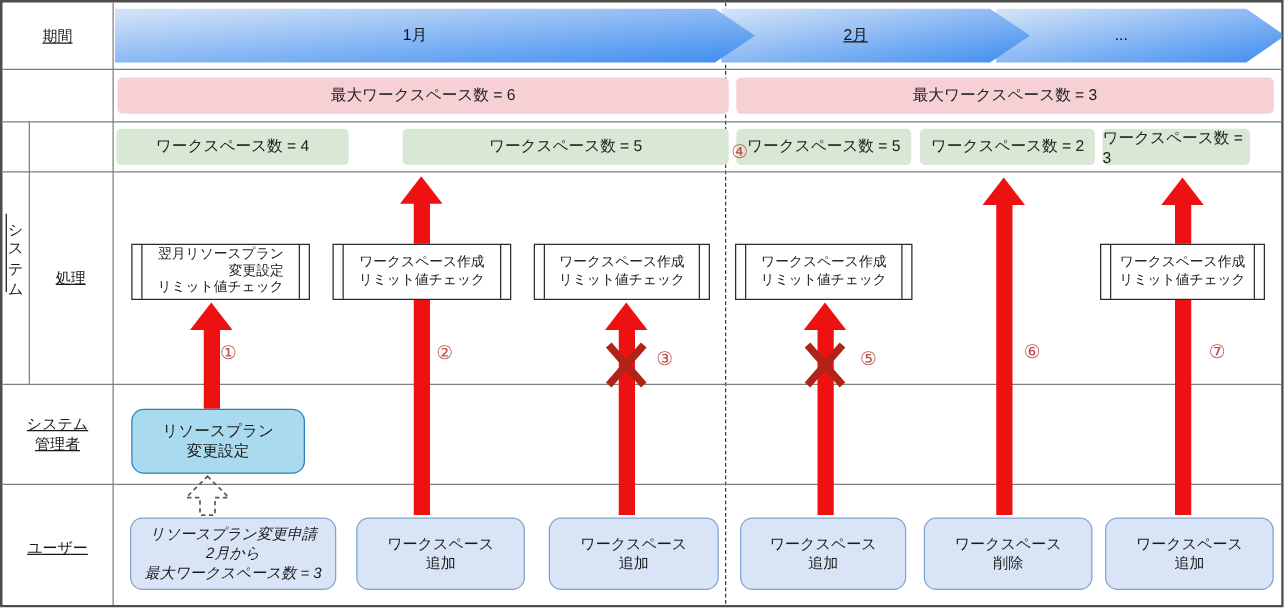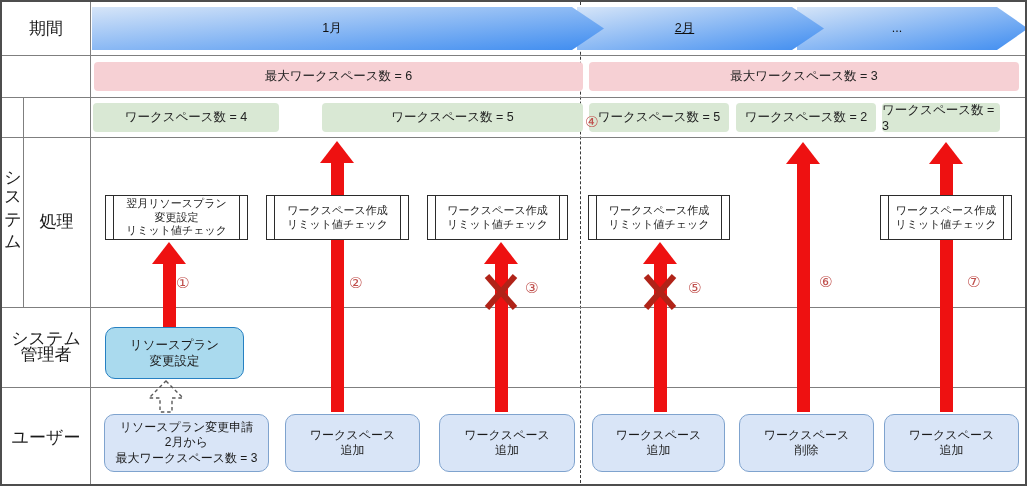--- a/index.html
+++ b/index.html
@@ -8,21 +8,21 @@
     position:relative; width:1027px; height:486px;
     border:2px solid #4d4d4d; background:#fff; overflow:hidden;
     font-family:"Liberation Sans","DejaVu Sans",sans-serif;
     color:#1a1a1a;
   }
   .hline { position:absolute; left:0; width:1027px; height:0; border-top:1px solid #7f7f7f; z-index:1; }
   .vline { position:absolute; width:0; border-left:1px solid #7f7f7f; z-index:1; }
   .vdash { position:absolute; width:0; border-left:1px dashed #3a3a3a; z-index:0; }
   .lane-label {
     position:absolute; display:flex; align-items:center; justify-content:center;
-    text-align:center; font-size:17px; line-height:16px; white-space:pre-line; z-index:1;
+    text-align:center; font-size:12px; line-height:16px; white-space:pre-line; z-index:1;text-decoration:underline;
   }
   .lane-label.vert { writing-mode:vertical-rl; letter-spacing:2px; }
   .hdr-svg { position:absolute; left:88px; top:0; z-index:1; }
   .hdr-label {
     position:absolute; top:17px; height:18px; line-height:18px;
     text-align:center; font-size:12.5px; color:#111; z-index:2;
   }
   .bar {
     position:absolute; height:29px; border-radius:4px; z-index:1;
     display:flex; align-items:center; justify-content:center;
@@ -141,21 +141,21 @@
 
   <svg class="xmark" style="left:482px; top:271px;" viewBox="0 0 34 38">
     <line x1="3" y1="3" x2="31" y2="35" stroke="#b02318" stroke-width="6"></line>
     <line x1="31" y1="3" x2="3" y2="35" stroke="#b02318" stroke-width="6"></line>
   </svg>
   <svg class="xmark" style="left:641px; top:271px;" viewBox="0 0 34 38">
     <line x1="3" y1="3" x2="31" y2="35" stroke="#b02318" stroke-width="6"></line>
     <line x1="31" y1="3" x2="3" y2="35" stroke="#b02318" stroke-width="6"></line>
   </svg>
 
-  <div class="proc-box" style="left:103px; width:143px;">翌月リソースプラン
+  <div class="proc-box" style="left:103px; width:143px;text-align:right;">翌月リソースプラン
 変更設定
 リミット値チェック</div>
   <div class="proc-box" style="left:264px; width:143px;">ワークスペース作成
 リミット値チェック</div>
   <div class="proc-box" style="left:425px; width:141px;">ワークスペース作成
 リミット値チェック</div>
   <div class="proc-box" style="left:586px; width:142px;">ワークスペース作成
 リミット値チェック</div>
   <div class="proc-box" style="left:878px; width:132px;">ワークスペース作成
 リミット値チェック</div>
@@ -168,21 +168,21 @@
   <span class="step" style="left:817px; top:271px;">⑥</span>
   <span class="step" style="left:965px; top:271px;">⑦</span>
 
   <div class="admin-box">リソースプラン
 変更設定</div>
 
   <svg class="dash-arrow" width="36" height="34" viewBox="0 0 36 34">
     <path d="M18 1 L35 18 L24 18 L24 32 L12 32 L12 18 L1 18 Z" fill="none" stroke="#5a5a5a" stroke-width="1.4" stroke-dasharray="3.5,2.8"></path>
   </svg>
 
-  <div class="user-box" style="left:102px; width:165px;">リソースプラン変更申請
+  <div class="user-box" style="left:102px; width:165px;font-style:italic;">リソースプラン変更申請
 2月から
 最大ワークスペース数 = 3</div>
   <div class="user-box" style="left:283px; width:135px;">ワークスペース
 追加</div>
   <div class="user-box" style="left:437px; width:136px;">ワークスペース
 追加</div>
   <div class="user-box" style="left:590px; width:133px;">ワークスペース
 追加</div>
   <div class="user-box" style="left:737px; width:135px;">ワークスペース
 削除</div>

